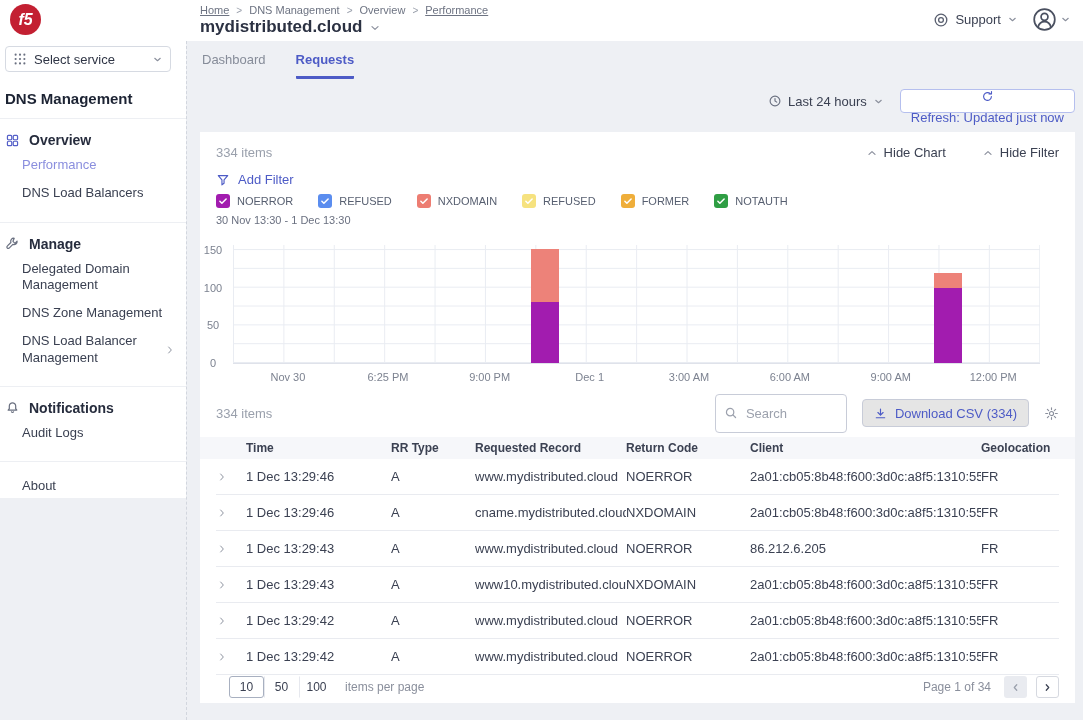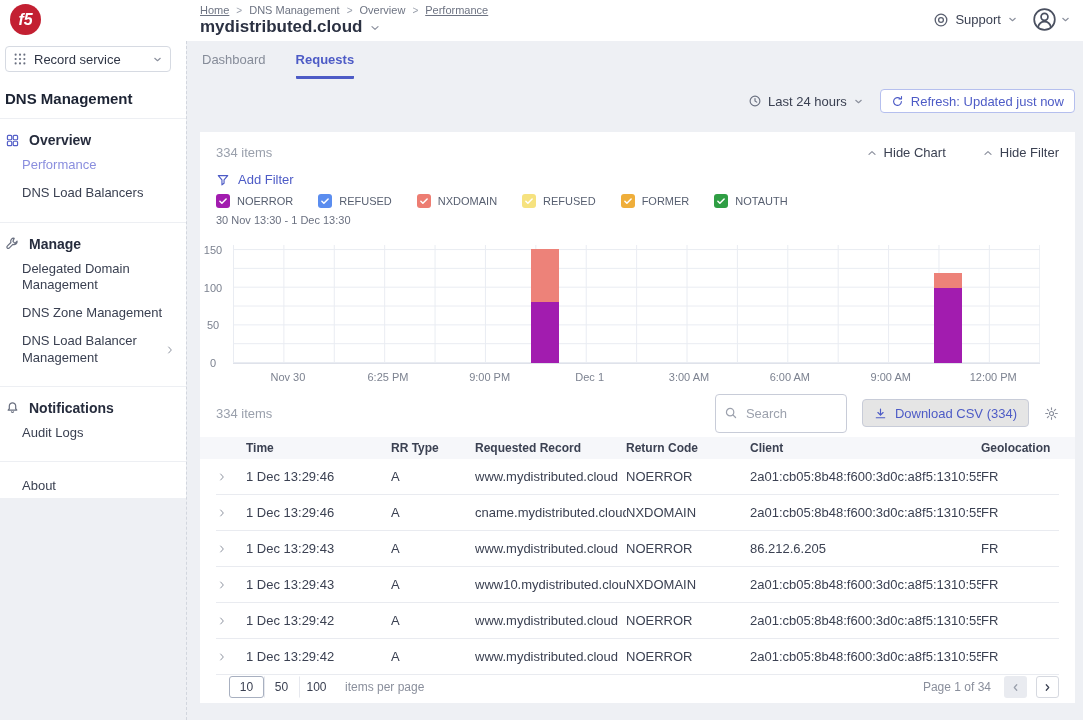--- a/index.html
+++ b/index.html
@@ -41,21 +41,21 @@
   .sb-chev{position:absolute;right:10px;top:50%;transform:translateY(-50%);color:#8a8f9c;}
 
   
   .tabs{position:absolute;left:202px;top:52px;display:flex;gap:30px;font-size:13px;z-index:2;}
   .tab{color:#868c99;padding-bottom:9px;cursor:pointer;}
   .tab.active{color:#4d5bc6;font-weight:700;border-bottom:3px solid #4d5bc6;border-radius:0 0 1px 1px;}
   .controls{position:absolute;right:8px;top:89px;display:flex;align-items:center;gap:16px;z-index:2;}
   .timerange{display:flex;align-items:center;gap:6px;font-size:13px;color:#3b4152;cursor:pointer;}
   .timerange .ic{color:#6a7080;}
   .refresh-btn{height:24px;display:flex;align-items:center;gap:7px;padding:0 10px;border:1px solid #b5bfee;
-               border-radius:4px;background:#fff;color:#4d5bc6;font-size:13px;cursor:pointer;}
+               border-radius:4px;background:#fff;color:#4d5bc6;font-size:13px;cursor:pointer;flex-direction:column;}
 
   
   .card{position:absolute;left:200px;top:132px;width:875px;height:571px;background:#fff;}
   .chart-head{position:absolute;left:16px;right:16px;top:13px;display:flex;align-items:center;font-size:13px;}
   .items-count{color:#9aa0ac;}
   .hide-group{margin-left:auto;display:flex;gap:36px;}
   .hide-btn{display:flex;align-items:center;gap:6px;color:#3b4152;cursor:pointer;}
   .hide-btn .ic{color:#8a8f9c;}
   .add-filter{position:absolute;left:16px;top:40px;display:flex;align-items:center;gap:8px;color:#4d5bc6;
               font-size:13px;font-weight:500;cursor:pointer;}
@@ -173,21 +173,21 @@
             <circle cx="8" cy="3" r="1.2"></circle>
             <circle cx="13" cy="3" r="1.2"></circle>
             <circle cx="3" cy="8" r="1.2"></circle>
             <circle cx="8" cy="8" r="1.2"></circle>
             <circle cx="13" cy="8" r="1.2"></circle>
             <circle cx="3" cy="13" r="1.2"></circle>
             <circle cx="8" cy="13" r="1.2"></circle>
             <circle cx="13" cy="13" r="1.2"></circle>
           </svg>
       </span>
-      <span>Record service</span>
+      <span>Select service</span>
       <span class="ic chev">
         <svg width="11" height="11" viewBox="0 0 16 16" fill="none" stroke="currentColor" stroke-width="1.6" stroke-linecap="round" stroke-linejoin="round">
             <path d="M4 6.2l4 3.6 4-3.6"></path>
           </svg>
       </span>
     </div>
     <div class="sb-title">DNS Management</div>
     <div id="sidebar-groups">
         <div class="sb-div"></div>
         <div class="sb-group first">

